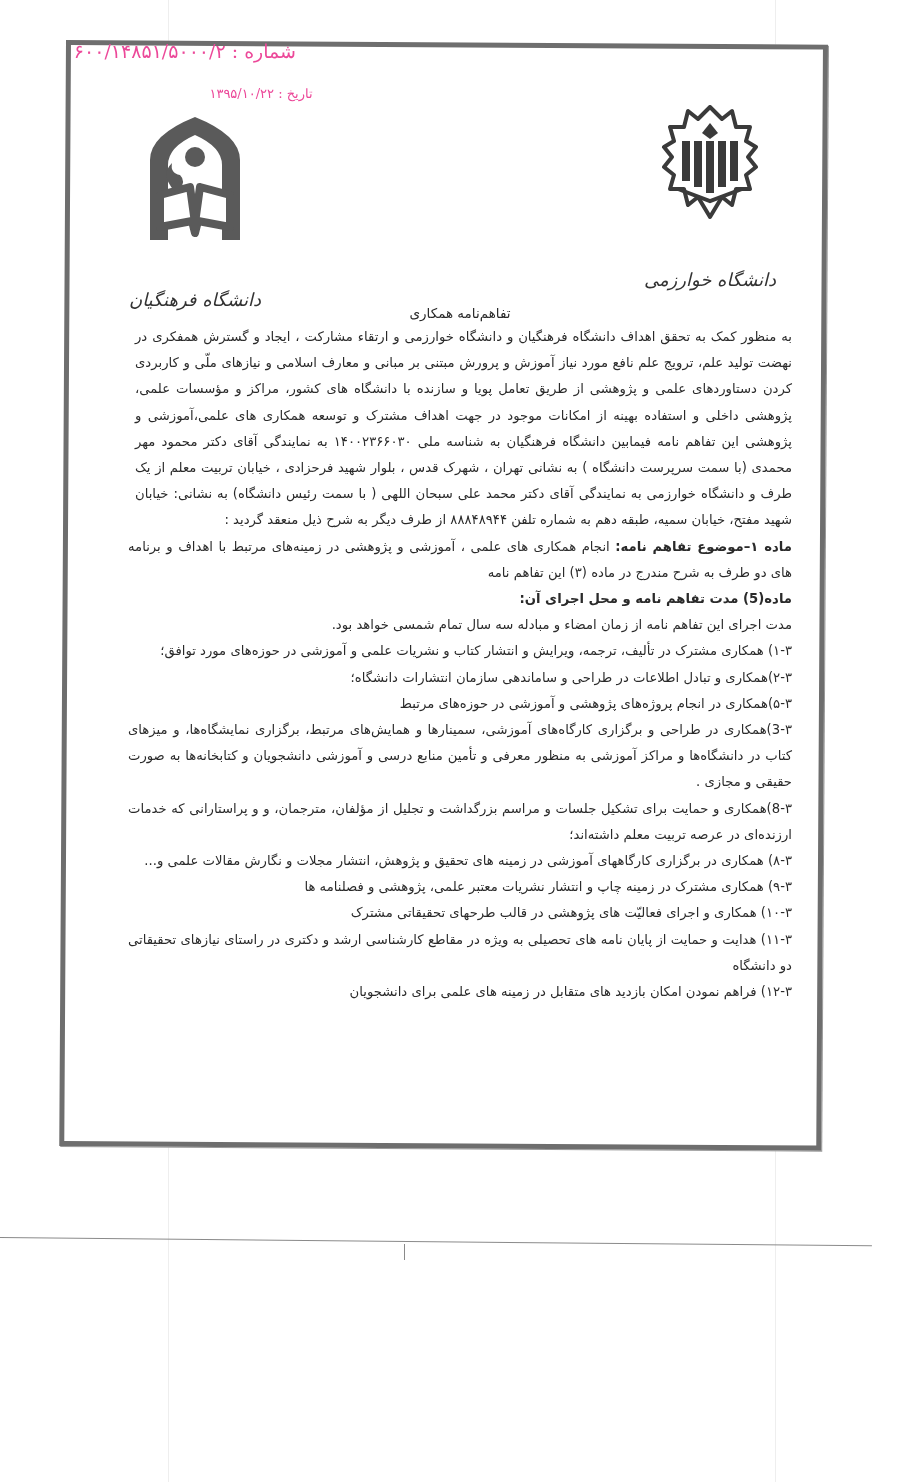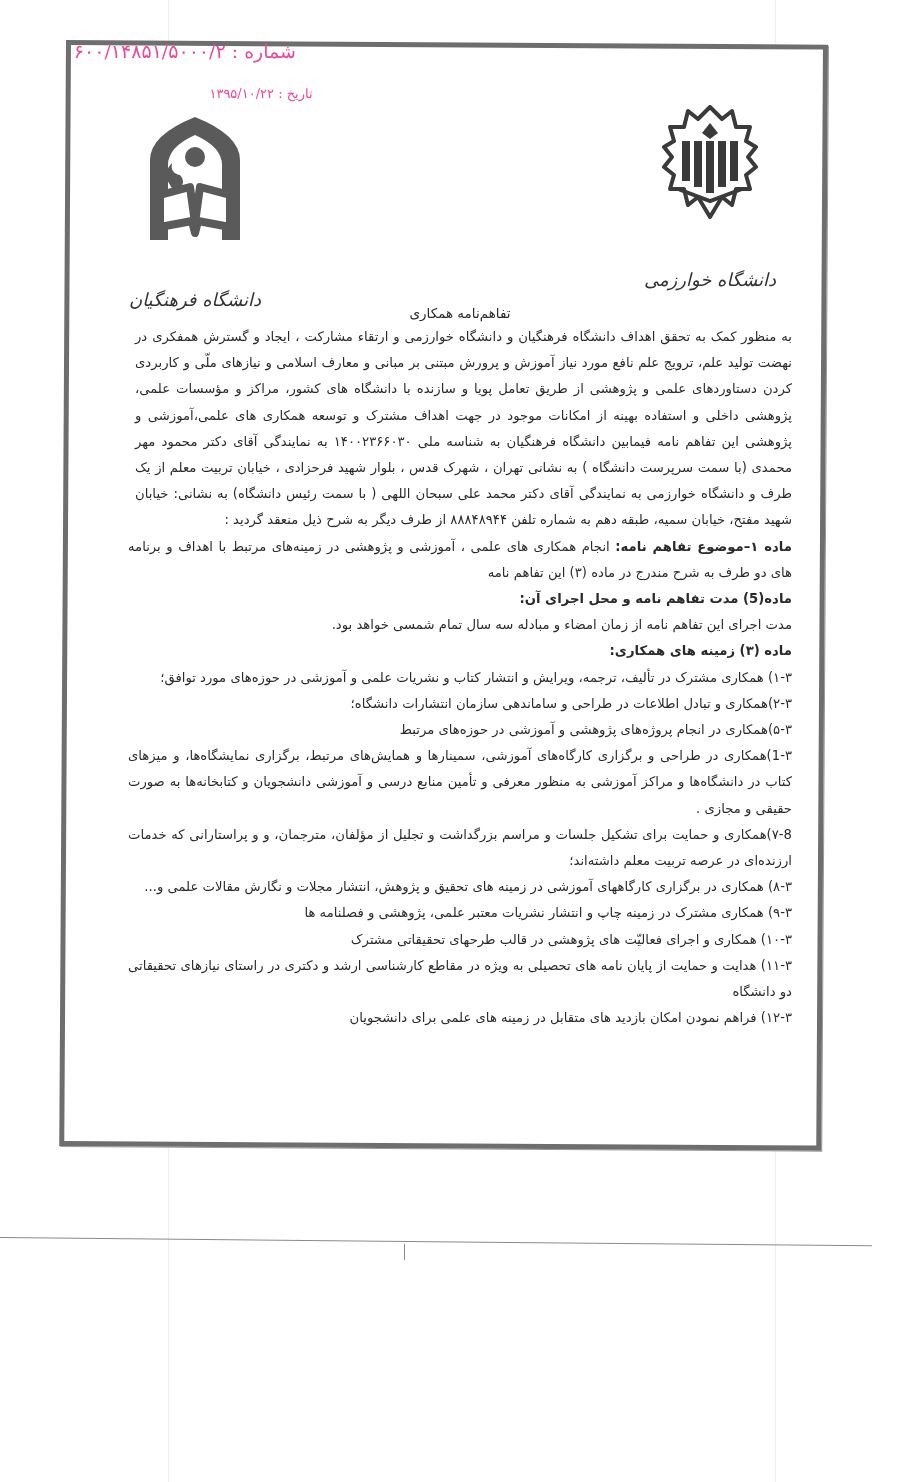--- a/index.html
+++ b/index.html
@@ -177,26 +177,25 @@
   <p class="para para-intro">به منظور کمک به تحقق اهداف دانشگاه فرهنگیان و دانشگاه خوارزمی و ارتقاء مشارکت ، ایجاد و گسترش همفکری در نهضت تولید علم، ترویج علم نافع مورد نیاز آموزش و پرورش مبتنی بر مبانی و معارف اسلامی و نیازهای ملّی و کاربردی کردن دستاوردهای علمی و پژوهشی از طریق تعامل پویا و سازنده با دانشگاه های کشور، مراکز و مؤسسات علمی، پژوهشی داخلی و استفاده بهینه از امکانات موجود در جهت اهداف مشترک و توسعه همکاری های علمی،آموزشی و پژوهشی این تفاهم نامه فیمابین دانشگاه فرهنگیان به شناسه ملی ۱۴۰۰۲۳۶۶۰۳۰ به نمایندگی آقای دکتر محمود مهر محمدی (با سمت سرپرست دانشگاه ) به نشانی تهران ، شهرک قدس ، بلوار شهید فرحزادی ، خیابان تربیت معلم از یک طرف و دانشگاه خوارزمی به نمایندگی آقای دکتر محمد علی سبحان اللهی ( با سمت رئیس دانشگاه) به نشانی: خیابان شهید مفتح، خیابان سمیه، طبقه دهم به شماره تلفن ۸۸۸۴۸۹۴۴ از طرف دیگر به شرح ذیل منعقد گردید :</p>
 
   <p class="para">
     <span class="article-head">ماده ۱–موضوع تفاهم نامه:</span>
     <span>انجام همکاری های علمی ، آموزشی و پژوهشی در زمینه‌های مرتبط با اهداف و برنامه های دو طرف به شرح مندرج در ماده (۳) این تفاهم نامه</span>
   </p>
 
   <p class="para article-head">ماده(5) مدت تفاهم نامه و محل اجرای آن:</p>
   <p class="para">مدت اجرای این تفاهم نامه از زمان امضاء و مبادله سه سال تمام شمسی خواهد بود.</p>
 
-  <p class="para article-head">ماده (۳) زمینه های همکاری:</p>
   <p class="item">۱-۳) همکاری مشترک در تألیف، ترجمه، ویرایش و انتشار کتاب و نشریات علمی و آموزشی در حوزه‌های مورد توافق؛</p>
   <p class="item">۲-۳)همکاری و تبادل اطلاعات در طراحی و ساماندهی سازمان انتشارات دانشگاه؛</p>
   <p class="item">۵-۳)همکاری در انجام پروژه‌های پژوهشی و آموزشی در حوزه‌های مرتبط</p>
-  <p class="item">1-۳)همکاری در طراحی و برگزاری کارگاه‌های آموزشی، سمینارها و همایش‌های مرتبط، برگزاری نمایشگاه‌ها، و میزهای کتاب در دانشگاه‌ها و مراکز آموزشی به منظور معرفی و تأمین منابع درسی و آموزشی دانشجویان و کتابخانه‌ها به صورت حقیقی و مجازی .</p>
-  <p class="item">۷-8)همکاری و حمایت برای تشکیل جلسات و مراسم بزرگداشت و تجلیل از مؤلفان، مترجمان، و و پراستارانی که خدمات ارزنده‌ای در عرصه تربیت معلم داشته‌اند؛</p>
+  <p class="item">3-۳)همکاری در طراحی و برگزاری کارگاه‌های آموزشی، سمینارها و همایش‌های مرتبط، برگزاری نمایشگاه‌ها، و میزهای کتاب در دانشگاه‌ها و مراکز آموزشی به منظور معرفی و تأمین منابع درسی و آموزشی دانشجویان و کتابخانه‌ها به صورت حقیقی و مجازی .</p>
+  <p class="item">8-۳)همکاری و حمایت برای تشکیل جلسات و مراسم بزرگداشت و تجلیل از مؤلفان، مترجمان، و و پراستارانی که خدمات ارزنده‌ای در عرصه تربیت معلم داشته‌اند؛</p>
   <p class="item">۸-۳)  همکاری در برگزاری کارگاههای آموزشی در زمینه های تحقیق و پژوهش، انتشار مجلات و نگارش مقالات علمی و...</p>
   <p class="item">۹-۳)  همکاری مشترک در زمینه چاپ و انتشار نشریات معتبر علمی، پژوهشی و فصلنامه ها</p>
   <p class="item">۱۰-۳) همکاری و اجرای فعالیّت های پژوهشی در قالب طرحهای تحقیقاتی مشترک</p>
   <p class="item">۱۱-۳) هدایت و حمایت از پایان نامه های تحصیلی به ویژه در مقاطع کارشناسی ارشد و دکتری در راستای نیازهای تحقیقاتی دو دانشگاه</p>
   <p class="item">۱۲-۳) فراهم نمودن امکان بازدید های متقابل در زمینه های علمی برای دانشجویان</p>
 </div>
 
 <div class="bottom-line"></div>
 <div class="bottom-tick"></div>
 

